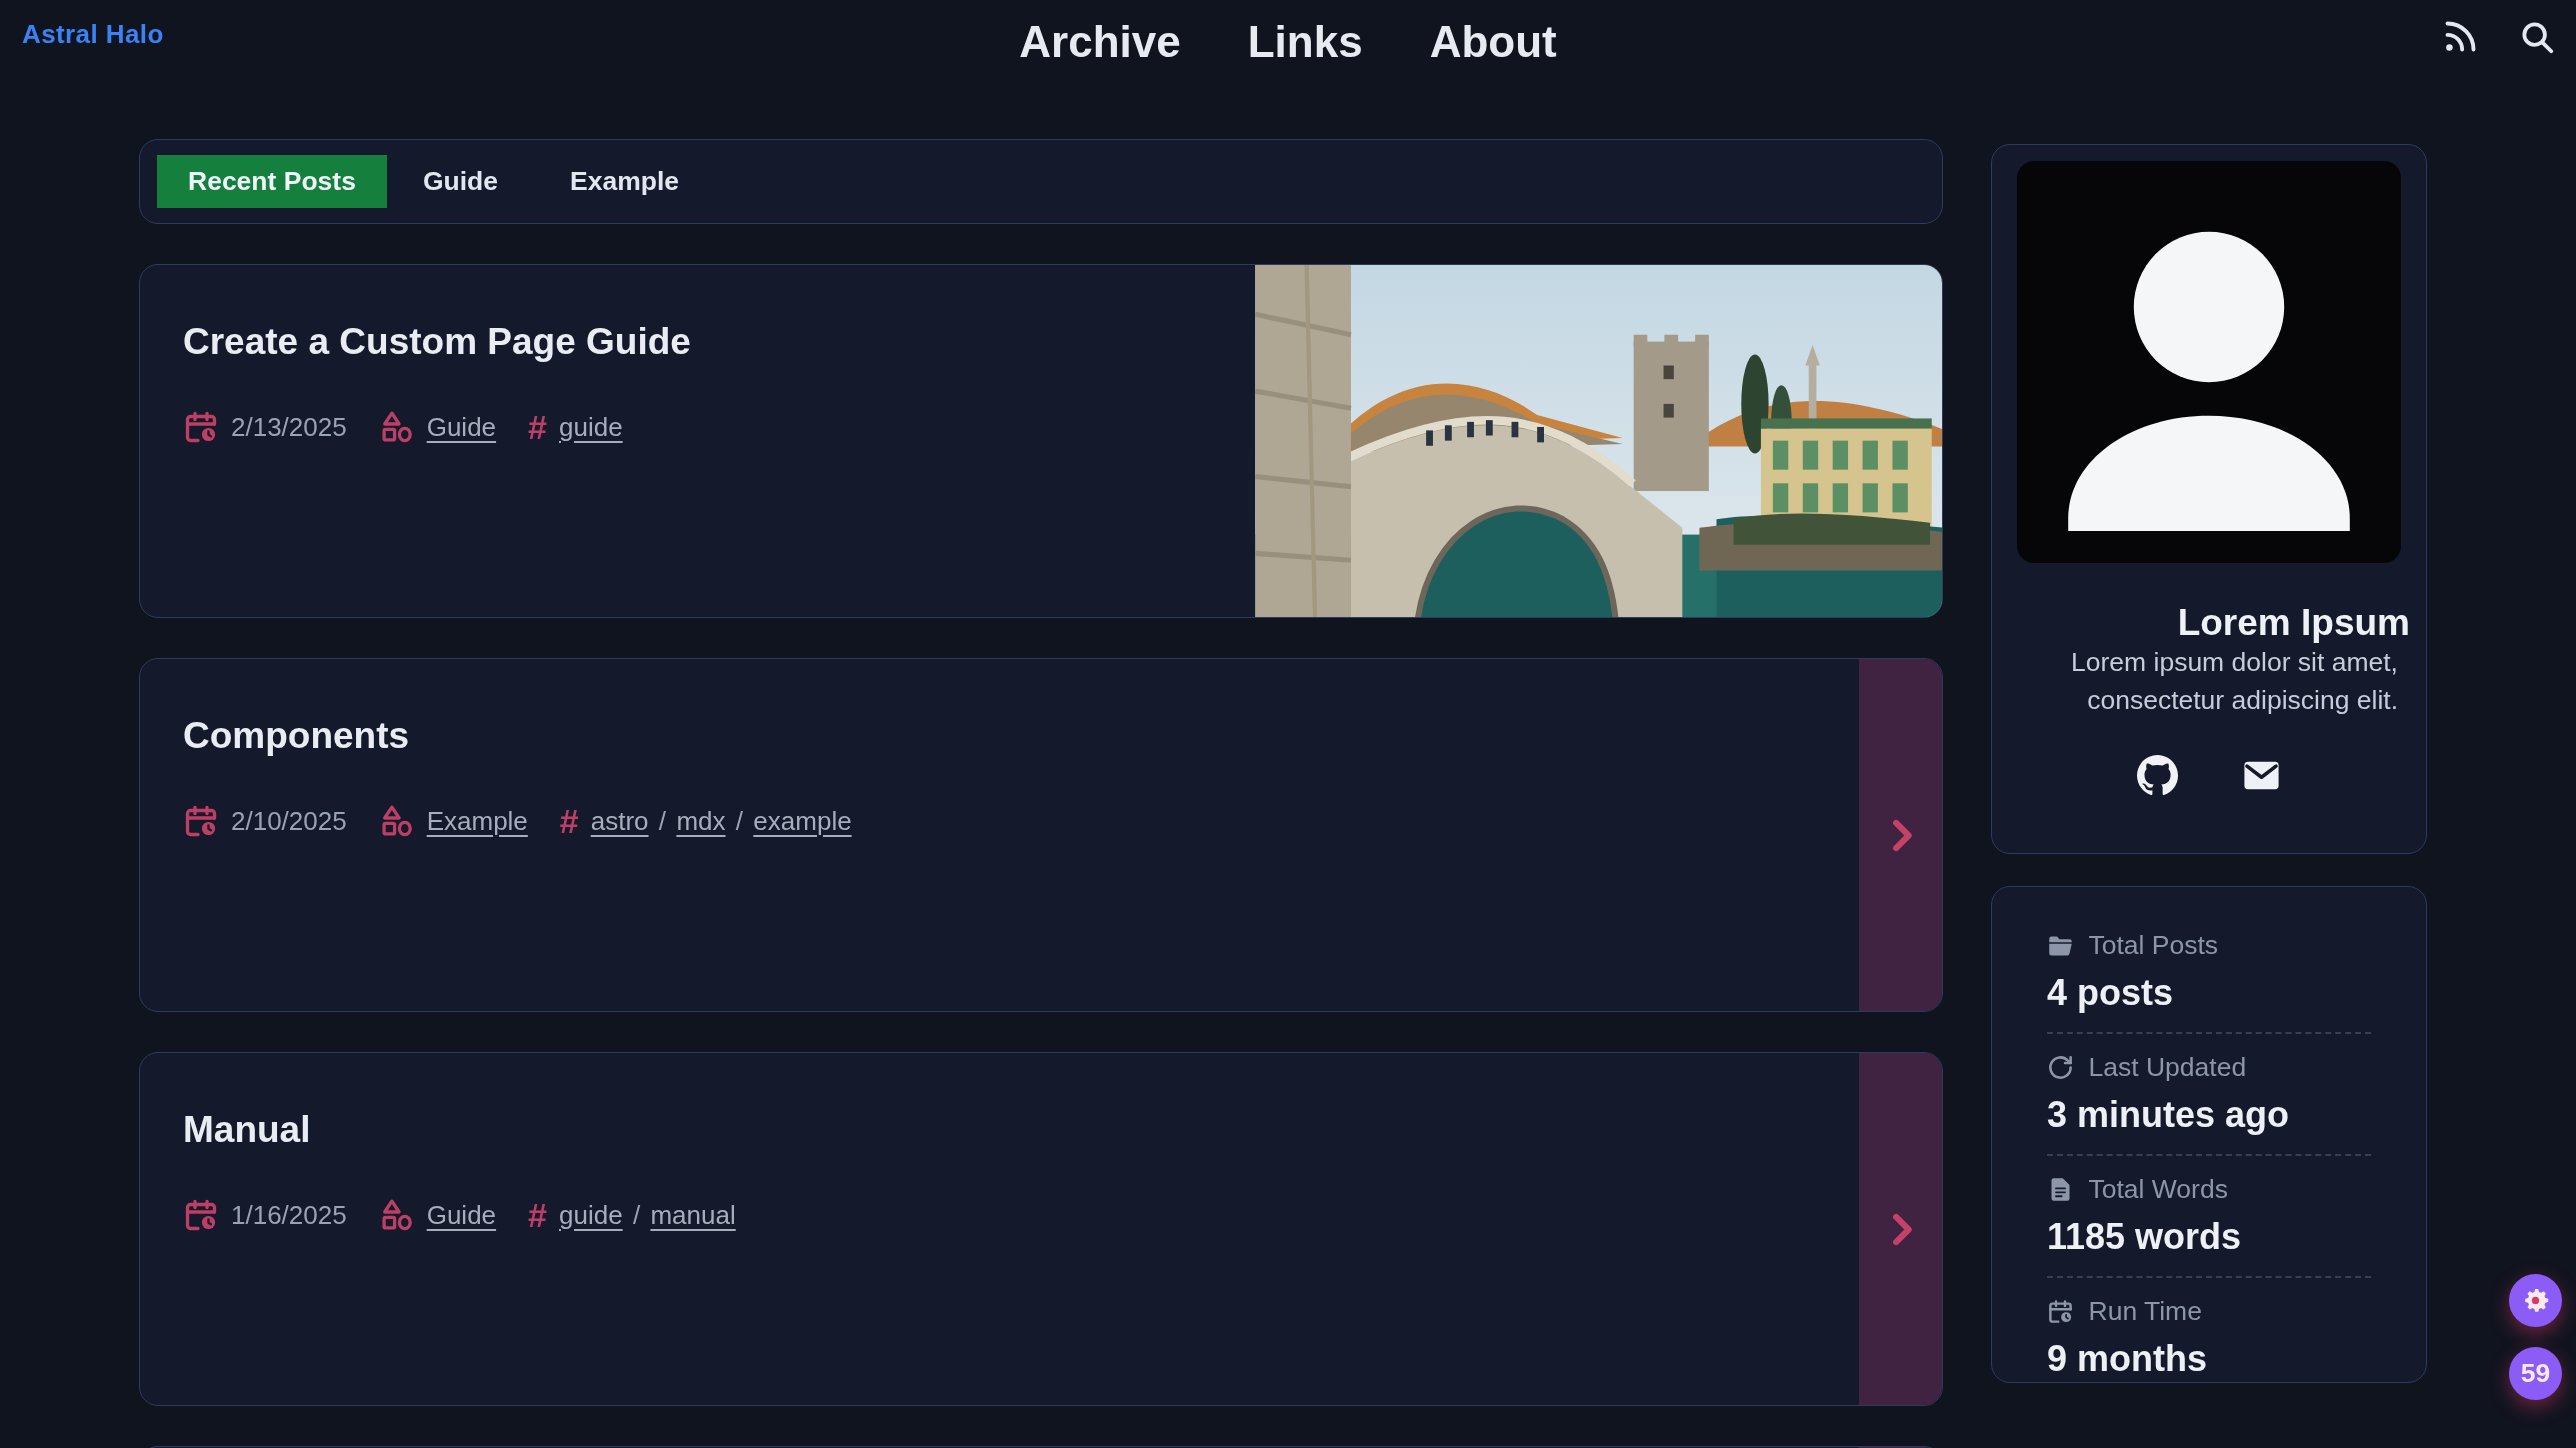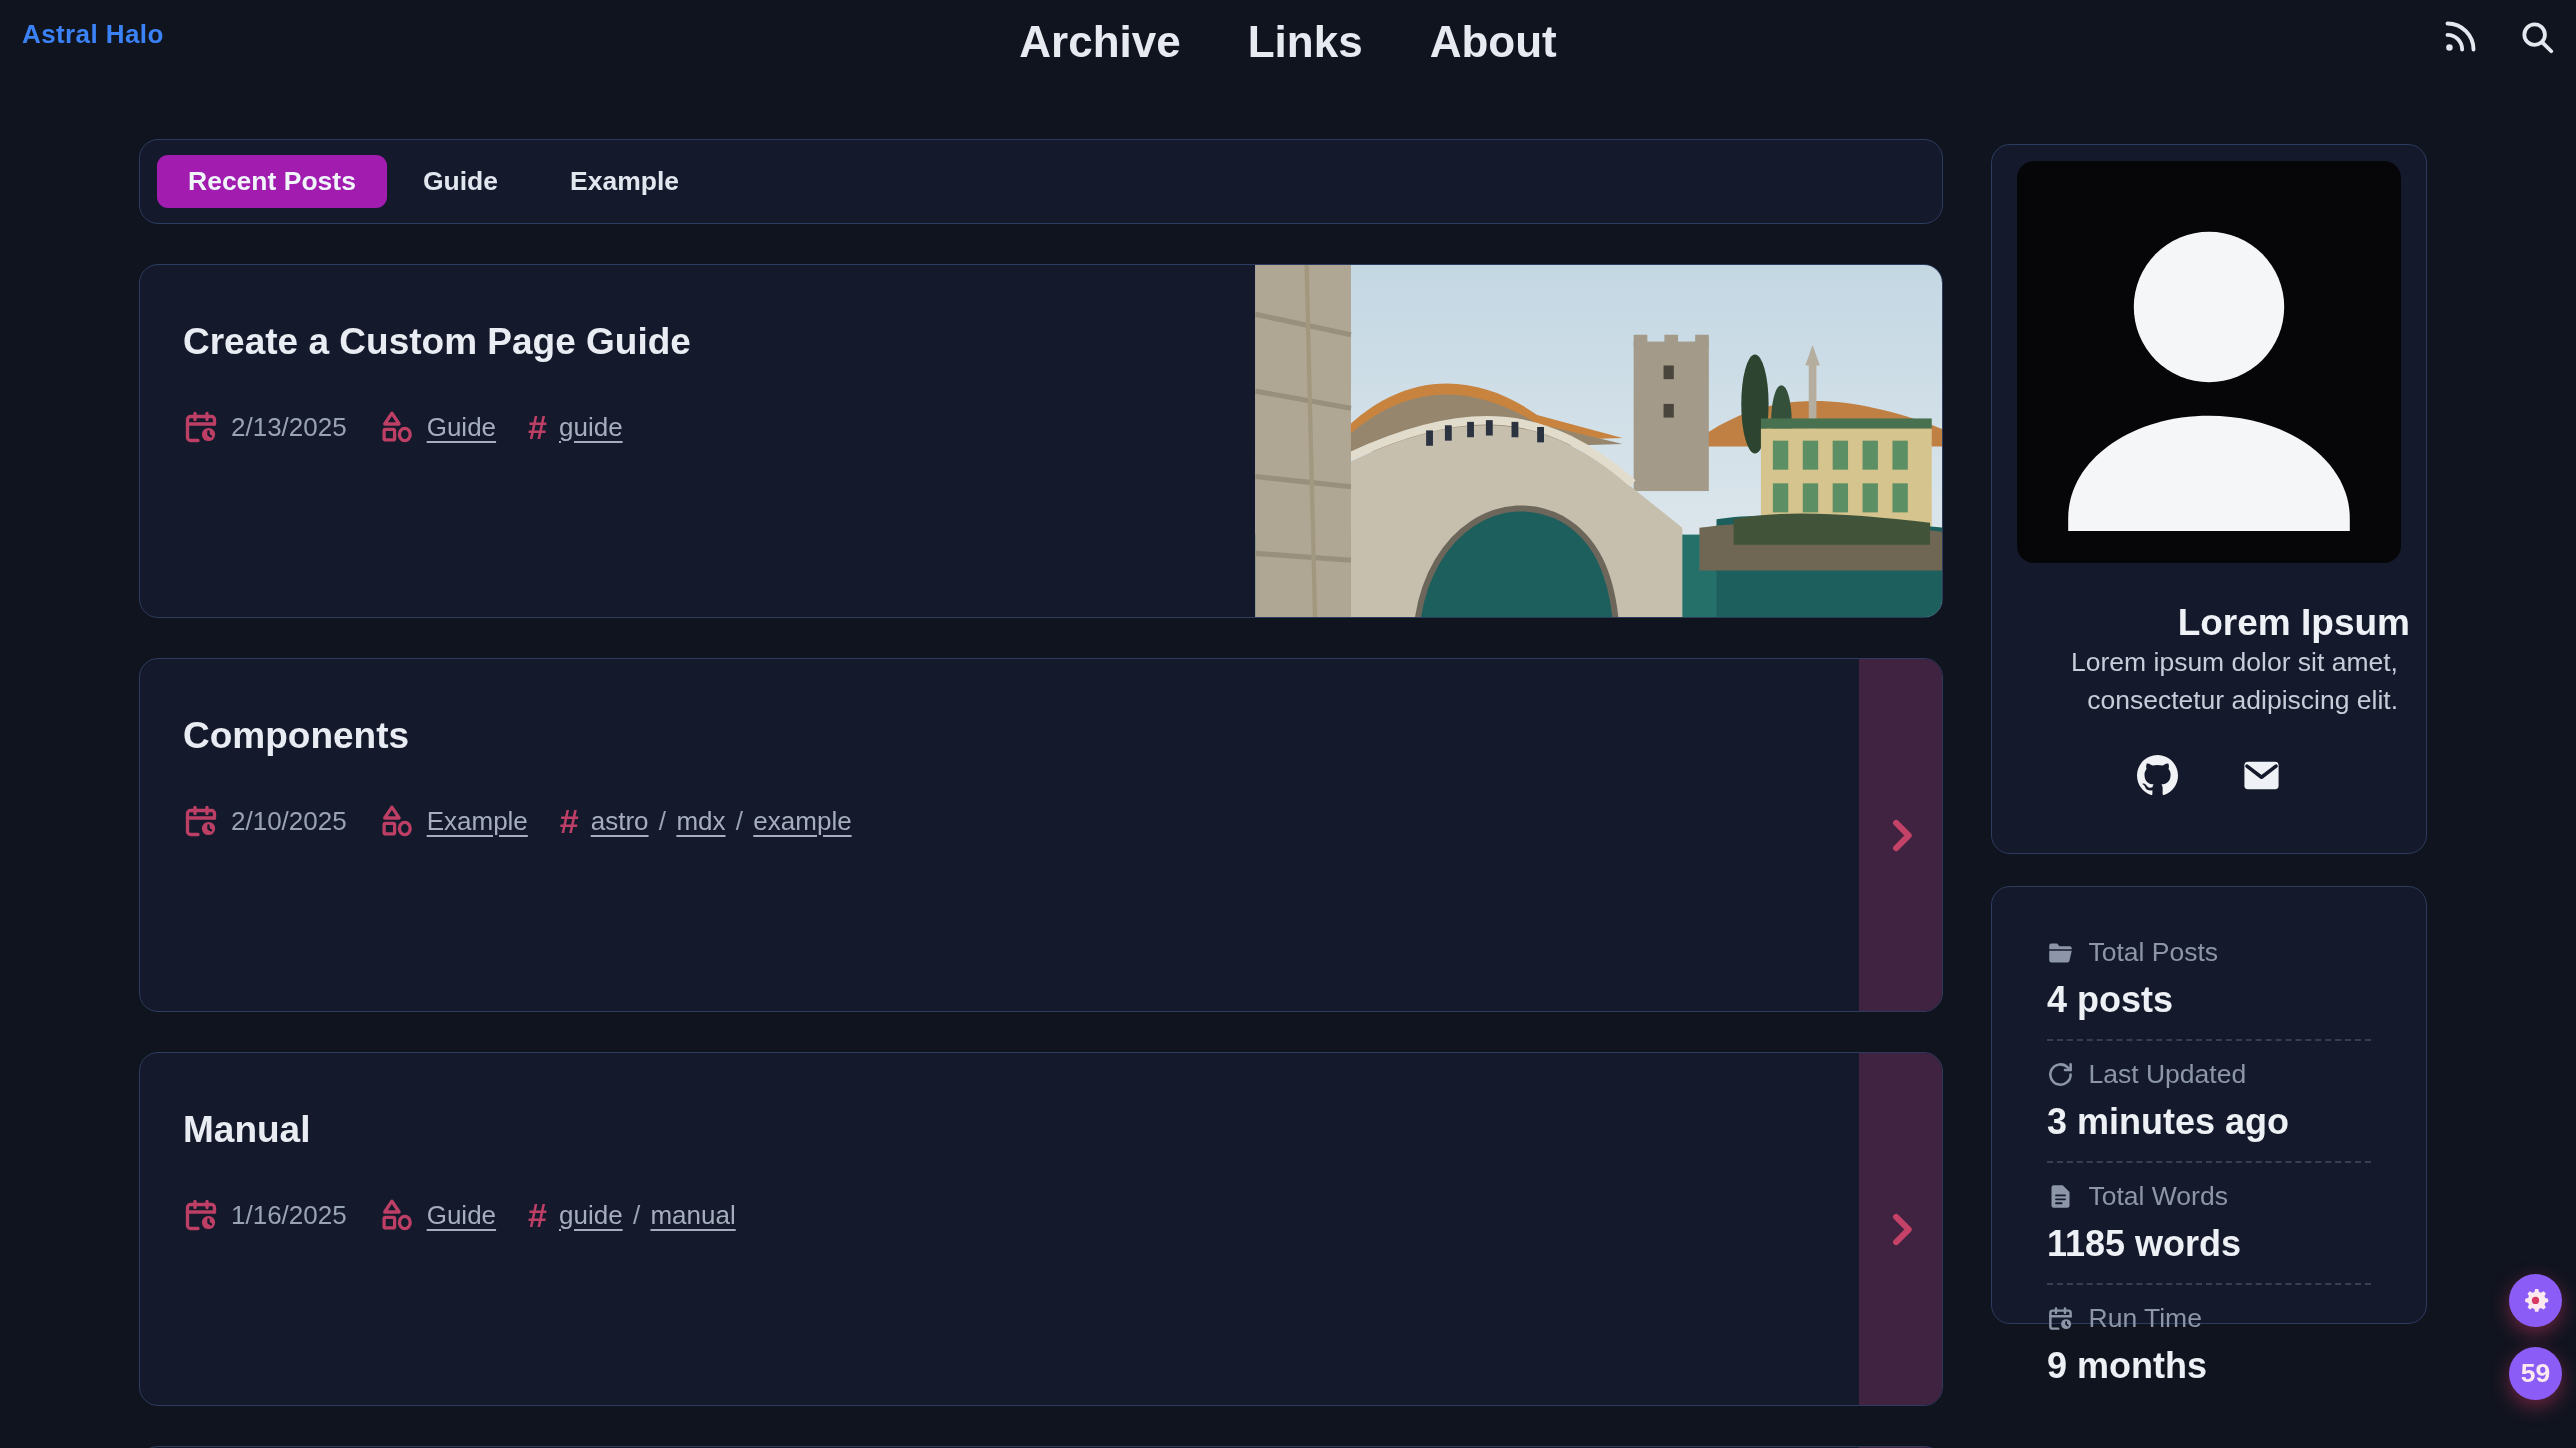--- a/index.html
+++ b/index.html
@@ -25,23 +25,23 @@
   .card {
     background:#141a2c;
     border:1.7px solid #2d3b5e;
     border-radius:19px;
   }
 
   
   .tabs-card { height:85px; display:flex; align-items:center; padding:0 17px; margin-bottom:32px; }
   .tab { font-size:26.5px; font-weight:700; color:#e2e6ee; padding:0 36px; cursor:pointer; }
   .tab.active {
-    background:#a21caf; color:#f0f5fa;
+    background:#15803d; color:#f0f5fa;
     height:53px; line-height:53px; padding:0 31px;
-    border-radius:11px;
+    border-radius:0;
   }
   .tab:not(.active){ line-height:53px; }
 
   
   .post-card { position:relative; height:354px; margin-bottom:27px; overflow:hidden; cursor:pointer;margin-top:40px; }
   .post-body { padding:56px 0 0 43px; }
   .post-title { font-size:37px; font-weight:700; color:#e9ecf2; }
   .post-meta { margin-top:46px; display:flex; align-items:center; gap:32px; font-size:26px; color:#9aa3b4; }
   .meta-item { display:flex; align-items:center; gap:12px; }
   .meta-item svg { display:block; }
@@ -63,21 +63,21 @@
 
   
   .profile-card { height:710px; padding:16px; text-align:right; margin-bottom:32px; }
   .avatar { width:384px; height:402px; margin:0 auto; background:#060608; border-radius:17px; display:flex; align-items:flex-end; justify-content:center; overflow:hidden; }
   .profile-name { margin-top:39px; font-size:37px; font-weight:700; color:#eef1f6; }
   .profile-bio { font-size:26.5px; line-height:1.42; color:#c6ccd8; padding:0 12px; }
   .profile-links { margin-top:36px; display:flex; justify-content:center; align-items:center; gap:63px; }
   .profile-links svg { display:block; cursor:pointer; }
 
   
-  .stats-card { height:438px; padding:32px 55px; }
+  .stats-card { height:497px; padding:25px 55px; }
   .stat-row { padding:18px 0; }
   .stat-row + .stat-row { border-top:2.6px dashed rgba(150,160,180,.28); }
   .stat-label { display:flex; align-items:center; gap:14.5px; font-size:26.5px; color:#8d96a8; }
   .stat-label svg { display:block; }
   .stat-value { margin-top:11px; font-size:36px; font-weight:700; color:#edf0f5; }
 
   
   .fab { position:absolute; left:2509px; width:53px; height:53px; border-radius:50%;
     background:#8b5cf6; display:flex; align-items:center; justify-content:center;
     box-shadow:0 6.8px 19px rgba(217,58,100,.45); cursor:pointer; }

